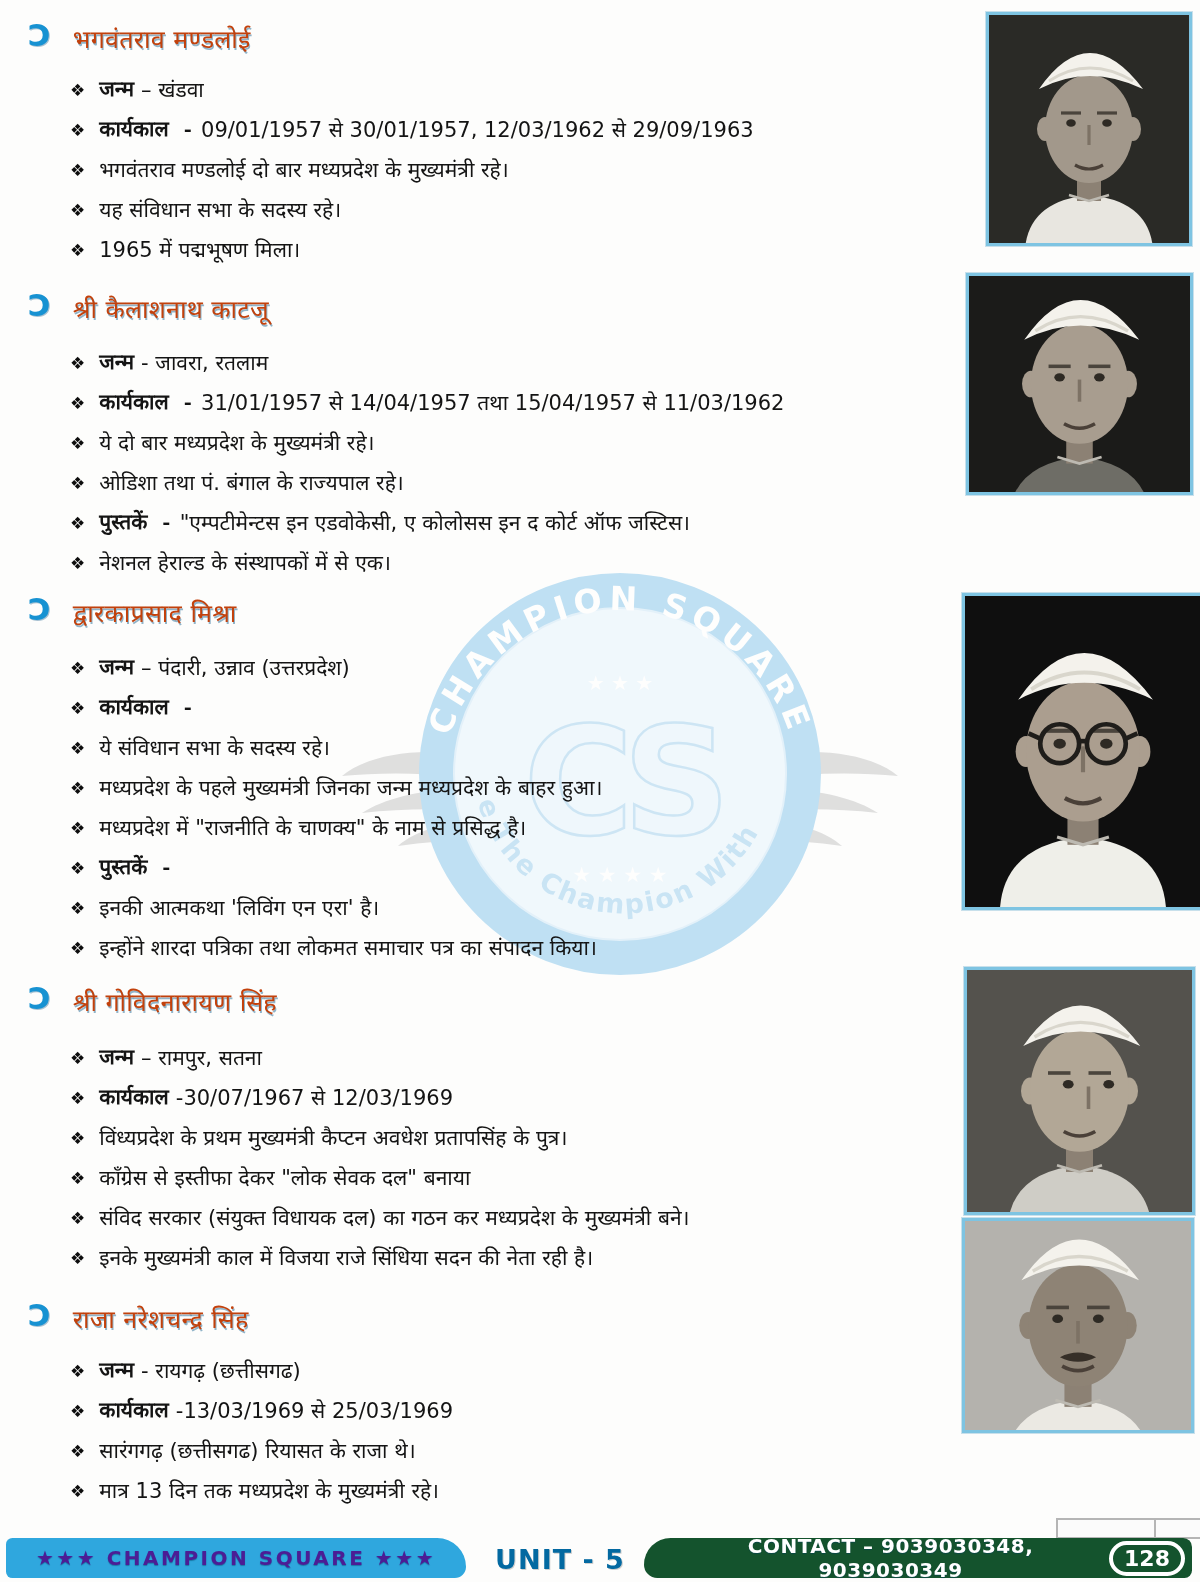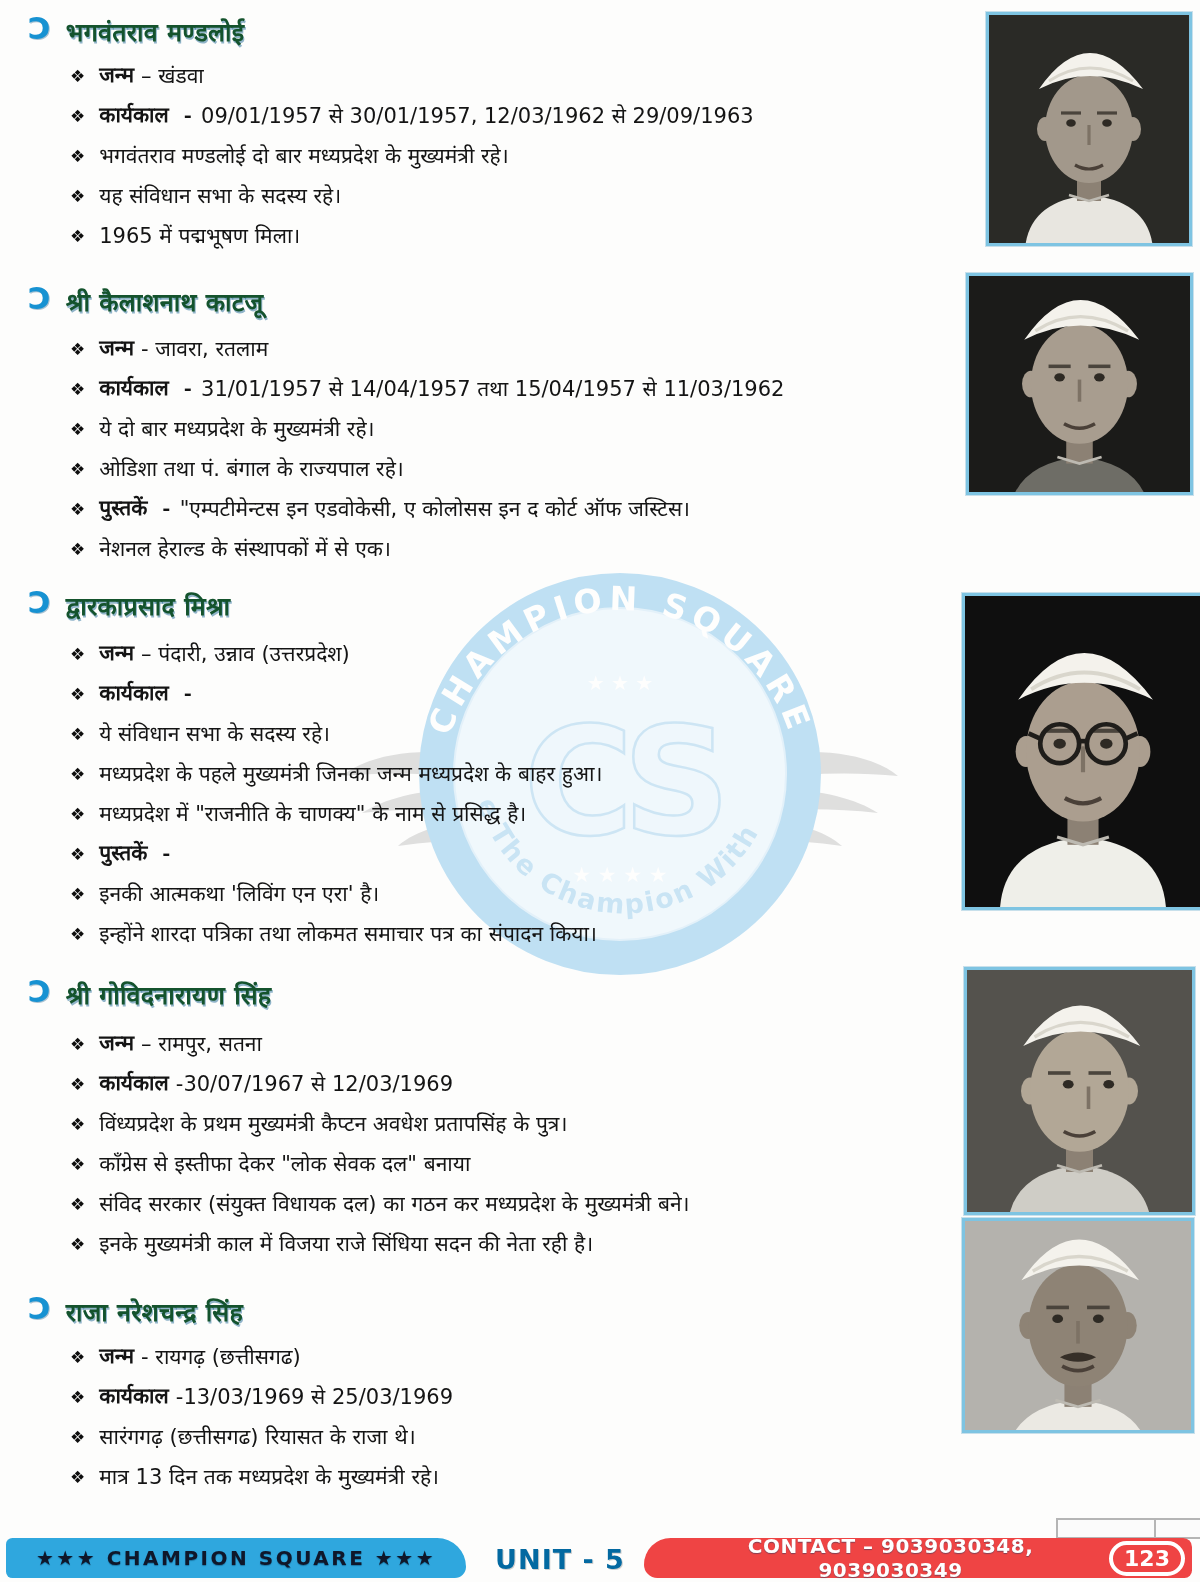--- a/index.html
+++ b/index.html
@@ -13,21 +13,21 @@
   .watermark{position:absolute;left:340px;top:572px;width:560px;height:440px;opacity:.55;z-index:0;}
   
   .content{position:absolute;left:0;top:0;width:960px;z-index:2;}
   .section{position:absolute;left:28px;width:925px;}
   .sec-head{display:flex;align-items:center;gap:15px;}
   .sec-bullet{
     color:#1792d2;font-size:31px;font-weight:900;line-height:26px;
     transform:translateY(-3px);text-shadow:1px 1px 0 rgba(10,80,130,.35);
   }
   .sec-title{
-    margin:0;font-size:25px;font-weight:700;color:#14532d;letter-spacing:.3px;
+    margin:7px;font-size:25px;font-weight:400;color:#c2410c;letter-spacing:.3px;
     text-shadow:1px 1.5px 0 rgba(12,90,140,.45);
   }
   .sec-list{list-style:none;margin:0;padding:0 0 0 42px;}
   .sec-list li{display:flex;align-items:flex-start;margin-bottom:13px;line-height:27px;font-size:21px;}
   .diamond{font-size:17px;line-height:27px;margin-right:14px;color:#0d0d0d;flex:0 0 auto;}
   .b{font-weight:800;margin-right:7px;white-space:pre;font-family:Liberation Mono, monospace;}
   .b:empty{display:none;margin:0;}
   .t{flex:1;}
   .section[data-name="section-1"] li:last-child{margin-top:7px;}
   .section[data-name="section-4"] li:nth-child(5){margin-top:7px;}
@@ -38,31 +38,31 @@
     background:#222;overflow:hidden;
   }
   .photo svg{display:block;width:100%;height:100%;}
   
   .footer{position:absolute;left:0;top:1538px;width:1200px;height:41px;z-index:4;}
   .footer-left{
     position:absolute;left:6px;top:0;width:460px;height:40px;background:#2fa7de;
     border-radius:8px 36px 14px 8px;display:flex;align-items:center;justify-content:center;
   }
   .footer-brand{
-    color:#0f172a;font-weight:800;font-size:20px;letter-spacing:2.5px;
+    color:#4c1d95;font-weight:800;font-size:20px;letter-spacing:2.5px;
     text-shadow:0 1px 1px rgba(0,60,100,.45);
   }
   .footer-unit{
     position:absolute;left:480px;top:2px;width:160px;height:38px;
     display:flex;align-items:center;justify-content:center;
     color:#0369a1;font-weight:800;font-size:27px;letter-spacing:1px;
     text-shadow:1px 1px 0 rgba(120,120,120,.35);
   }
   .footer-right{
-    position:absolute;left:644px;top:0;width:548px;height:40px;background:#ef4444;
+    position:absolute;left:644px;top:0;width:548px;height:40px;background:#14532d;
     border-radius:36px 12px 10px 18px;display:flex;align-items:center;
   }
   .footer-contact{
     flex:1;text-align:center;color:#fff;font-weight:800;font-size:20px;letter-spacing:.5px;
     text-shadow:0 1px 1px rgba(0,60,100,.45);padding-left:28px;
   }
   .page-badge{
     flex:0 0 auto;margin-right:7px;border:4px solid #fff;border-radius:20px;
     padding:0 11px;font-size:22px;font-weight:800;color:#fff;line-height:27px;
   }
@@ -389,15 +389,15 @@
     <div class="tick" data-name="scan-artifact-tick"></div>
   </div>
 
 <div class="footer" data-name="footer">
   <div class="footer-left" data-name="footer-brand-bar">
     <span class="footer-brand" data-name="footer-brand-text">★★★ CHAMPION SQUARE ★★★</span>
   </div>
   <div class="footer-unit" data-name="footer-unit-label">UNIT - 5</div>
   <div class="footer-right" data-name="footer-contact-bar">
     <span class="footer-contact" data-name="footer-contact-text">CONTACT – 9039030348, 9039030349</span>
-    <span class="page-badge" data-name="page-number-badge">123</span>
+    <span class="page-badge" data-name="page-number-badge">128</span>
   </div>
 </div>
 
 </body></html>

